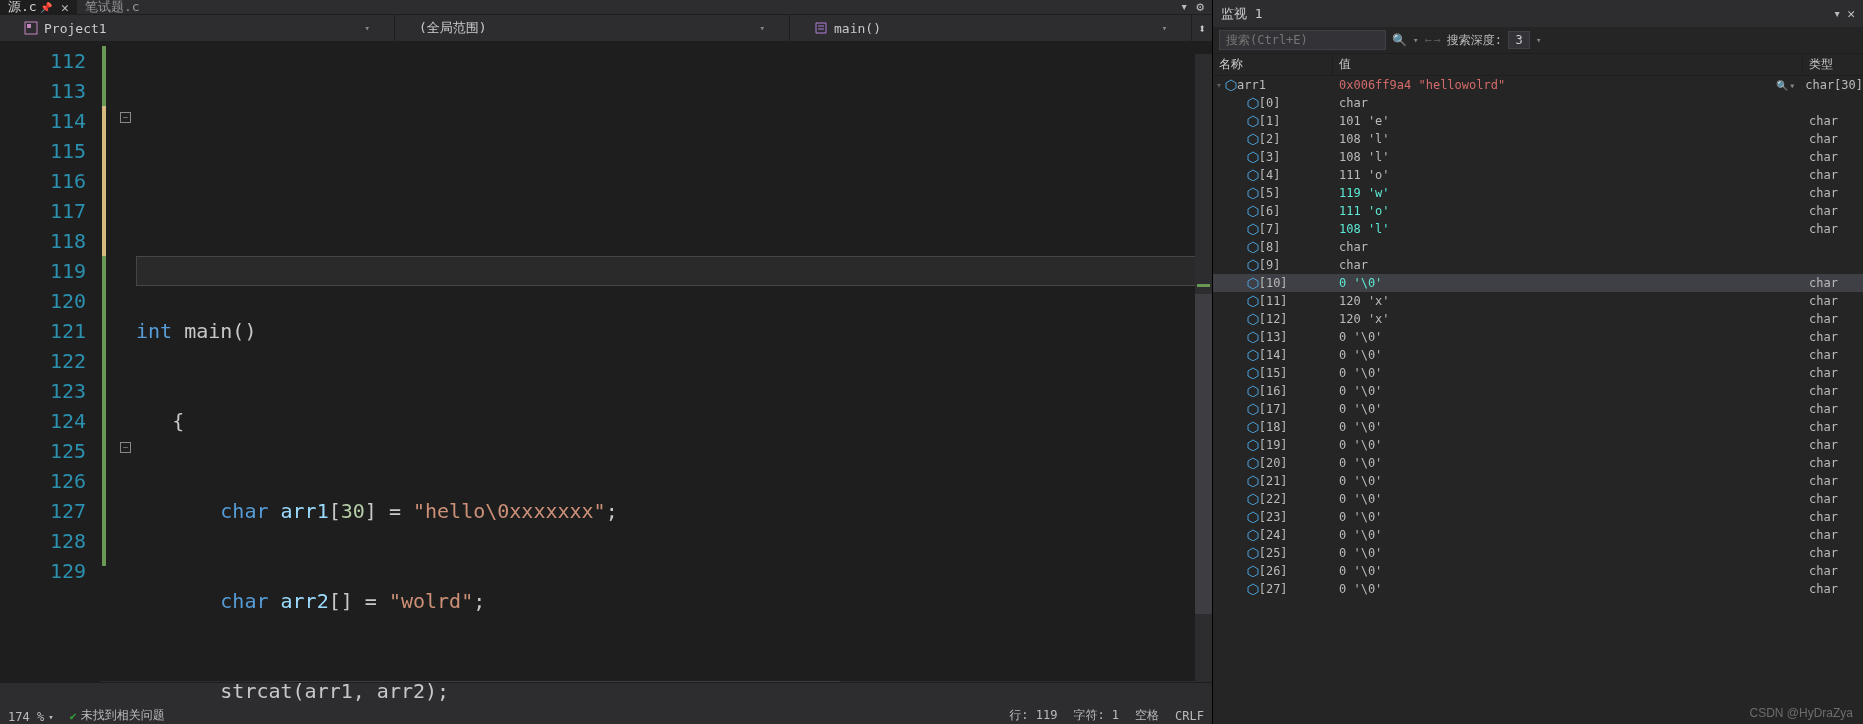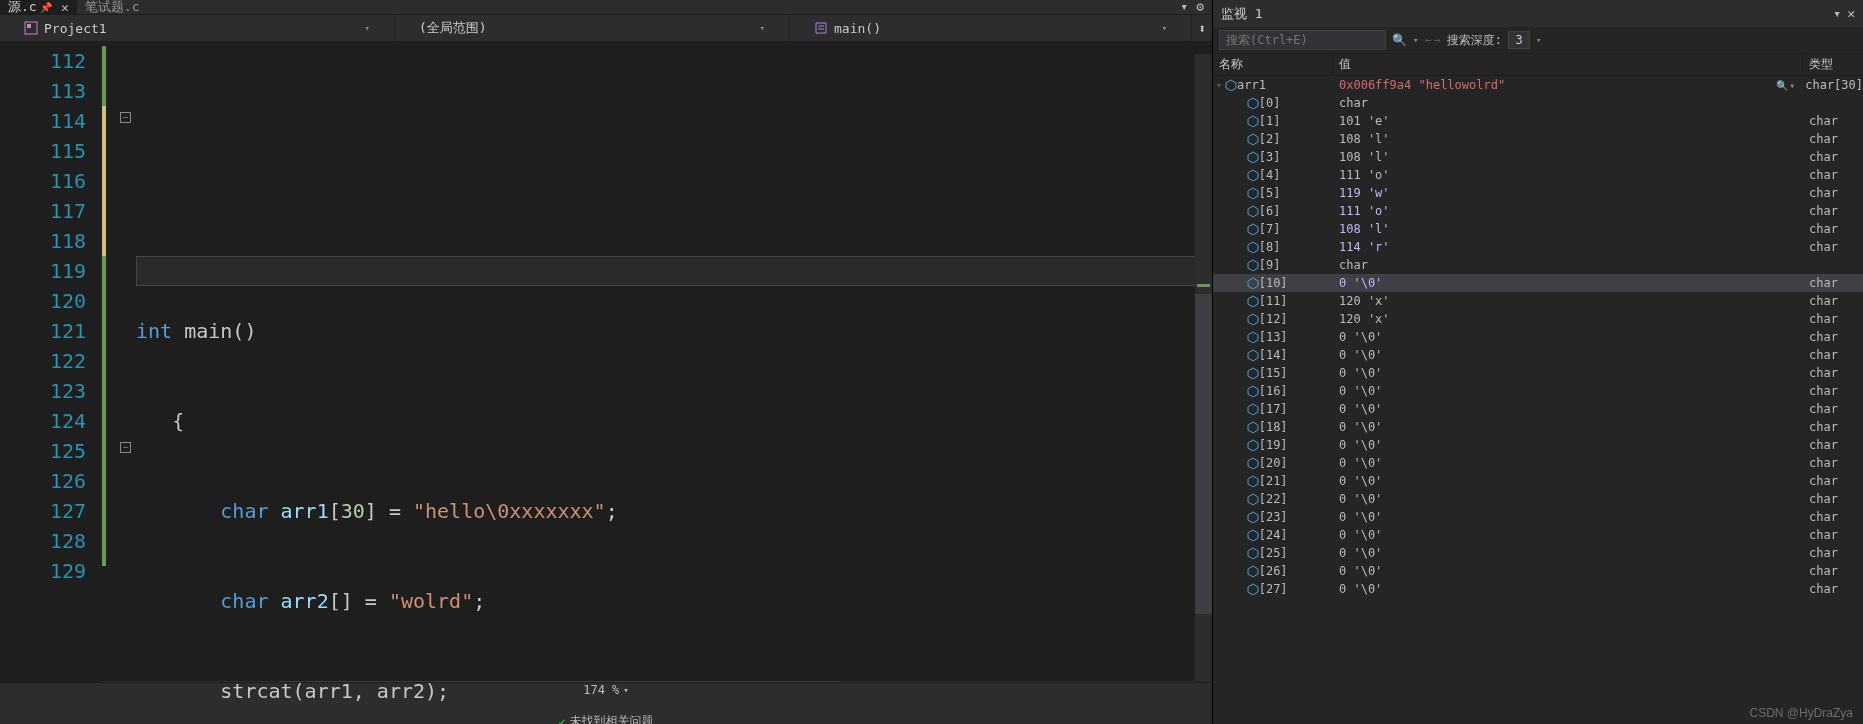--- a/index.html
+++ b/index.html
@@ -31,21 +31,21 @@
 .code .row { height:30px; }
 .kw { color:#569cd6; } .str { color:#ce9178; } .fn { color:#c8c8c8; } .id { color:#9cdcfe; } .num { color:#b5cea8; }
 .hl-line { position:absolute; left:0; right:12px; height:30px; background:#2a2a2a; border:1px solid #464646; z-index:0; }
 .code .row > * { position:relative; z-index:1; }
 .scroll-h { height:17px; background:#2d2d30; position:absolute; bottom:26px; left:100px; right:12px; }
 .scroll-h .thumb { position:absolute; left:180px; width:560px; height:100%; background:#3e3e42; }
 .scroll-h .arr { position:absolute; top:0; width:17px; height:17px; color:#888; text-align:center; line-height:17px; font-size:10px; cursor:pointer; }
 .scroll-v { position:absolute; right:0; top:54px; bottom:26px; width:17px; background:#2d2d30; }
 .scroll-v .thumb { position:absolute; top:240px; height:320px; width:100%; background:#3e3e42; }
 .scroll-v .mark { position:absolute; left:2px; width:13px; height:3px; background:#6a9955; }
-.status-bar { height:42px; background:#2d2d30; display:flex; align-items:center; font-size:12px; color:#bbb; gap:16px; padding:0 8px; position:absolute; bottom:0; left:0; right:0; border-top:1px solid #1e1e1e;flex-direction:column; }
+.status-bar { height:42px; background:#2d2d30; display:flex; align-items:flex-end; font-size:12px; color:#bbb; gap:16px; padding:0 8px; position:absolute; bottom:0; left:0; right:0; border-top:1px solid #1e1e1e; }
 .zoom { display:flex; align-items:center; gap:4px; }
 .status-ok { display:flex; align-items:center; gap:4px; }
 .status-ok .chk { color:#3a9c3a; }
 .status-right { margin-left:auto; display:flex; gap:16px; align-items:center; }
 
 .watch-pane { flex:1; display:flex; flex-direction:column; background:#252526; }
 .w-title { height:27px; background:#2d2d30; display:flex; align-items:center; padding:0 8px; font-size:13px; color:#ccc; }
 .w-title .spacer { margin-left:auto; } .w-title .icon { margin-left:6px; cursor:pointer; color:#bbb; }
 .w-search { height:27px; background:#252526; display:flex; align-items:center; padding:0 6px; gap:6px; font-size:12px; border-bottom:1px solid #1e1e1e; }
 .w-search input { flex:0 0 150px; background:#333337; border:1px solid #3f3f46; color:#bbb; padding:2px 6px; font-size:12px; }
@@ -54,21 +54,21 @@
 .w-search .nav-arrows { display:flex; gap:2px; color:#555; }
 .w-header { display:flex; height:22px; background:#252526; font-size:12px; color:#ccc; border-bottom:1px solid #1e1e1e; }
 .w-col-name { flex:0 0 120px; padding-left:6px; display:flex; align-items:center; border-right:1px solid #1e1e1e; }
 .w-col-val { flex:1; padding-left:6px; display:flex; align-items:center; border-right:1px solid #1e1e1e; }
 .w-col-type { flex:0 0 60px; padding-left:6px; display:flex; align-items:center; }
 .w-rows { flex:1; overflow:hidden; font-size:12px; }
 .w-row { display:flex; height:18px; align-items:center; }
 .w-row.sel { background:#3f3f46; }
 .w-name { flex:0 0 120px; display:flex; align-items:center; color:#bbb; }
 .w-val { flex:1; padding-left:6px; color:#bbb; display:flex; align-items:center; }
-.w-val.red { color:#c4b5fd; }
+.w-val.red { color:#5eead4; }
 .w-type { flex:0 0 60px; padding-left:6px; color:#bbb; }
 .w-toggle { width:12px; text-align:center; color:#888; font-size:9px; }
 .w-cube { width:12px; height:12px; display:inline-block; }
 .w-cube svg { width:12px; height:12px; }
 .w-root .w-val { color:#d46a6a; }
 .mag { margin-left:auto; margin-right:4px; color:#888; font-size:10px; }
 .watermark { position:absolute; right:10px; bottom:4px; color:#8a8a8a; font-size:12px; font-family:Arial,sans-serif; opacity:0.7; z-index:10; }
 </style>
 </head>
 <body>
@@ -293,21 +293,20 @@
             <div class="w-name"><span class="w-toggle"></span>&nbsp;&nbsp;&nbsp;<span class="w-cube"><svg viewBox="0 0 12 12">
                   <path d="M6 1 L11 4 L11 9 L6 12 L1 9 L1 4 Z" fill="none" stroke="#4a9fd8"></path>
                 </svg></span> [7]</div>
             <div class="w-val red">108 'l'</div>
             <div class="w-type">char</div>
           </div>
           <div class="w-row">
             <div class="w-name"><span class="w-toggle"></span>&nbsp;&nbsp;&nbsp;<span class="w-cube"><svg viewBox="0 0 12 12">
                   <path d="M6 1 L11 4 L11 9 L6 12 L1 9 L1 4 Z" fill="none" stroke="#4a9fd8"></path>
                 </svg></span> [8]</div>
-            <div class="w-val red">114 'r'</div>
             <div class="w-type">char</div>
           </div>
           <div class="w-row">
             <div class="w-name"><span class="w-toggle"></span>&nbsp;&nbsp;&nbsp;<span class="w-cube"><svg viewBox="0 0 12 12">
                   <path d="M6 1 L11 4 L11 9 L6 12 L1 9 L1 4 Z" fill="none" stroke="#4a9fd8"></path>
                 </svg></span> [9]</div>
             <div class="w-type">char</div>
           </div>
           <div class="w-row sel">
             <div class="w-name"><span class="w-toggle"></span>&nbsp;&nbsp;&nbsp;<span class="w-cube"><svg viewBox="0 0 12 12">

